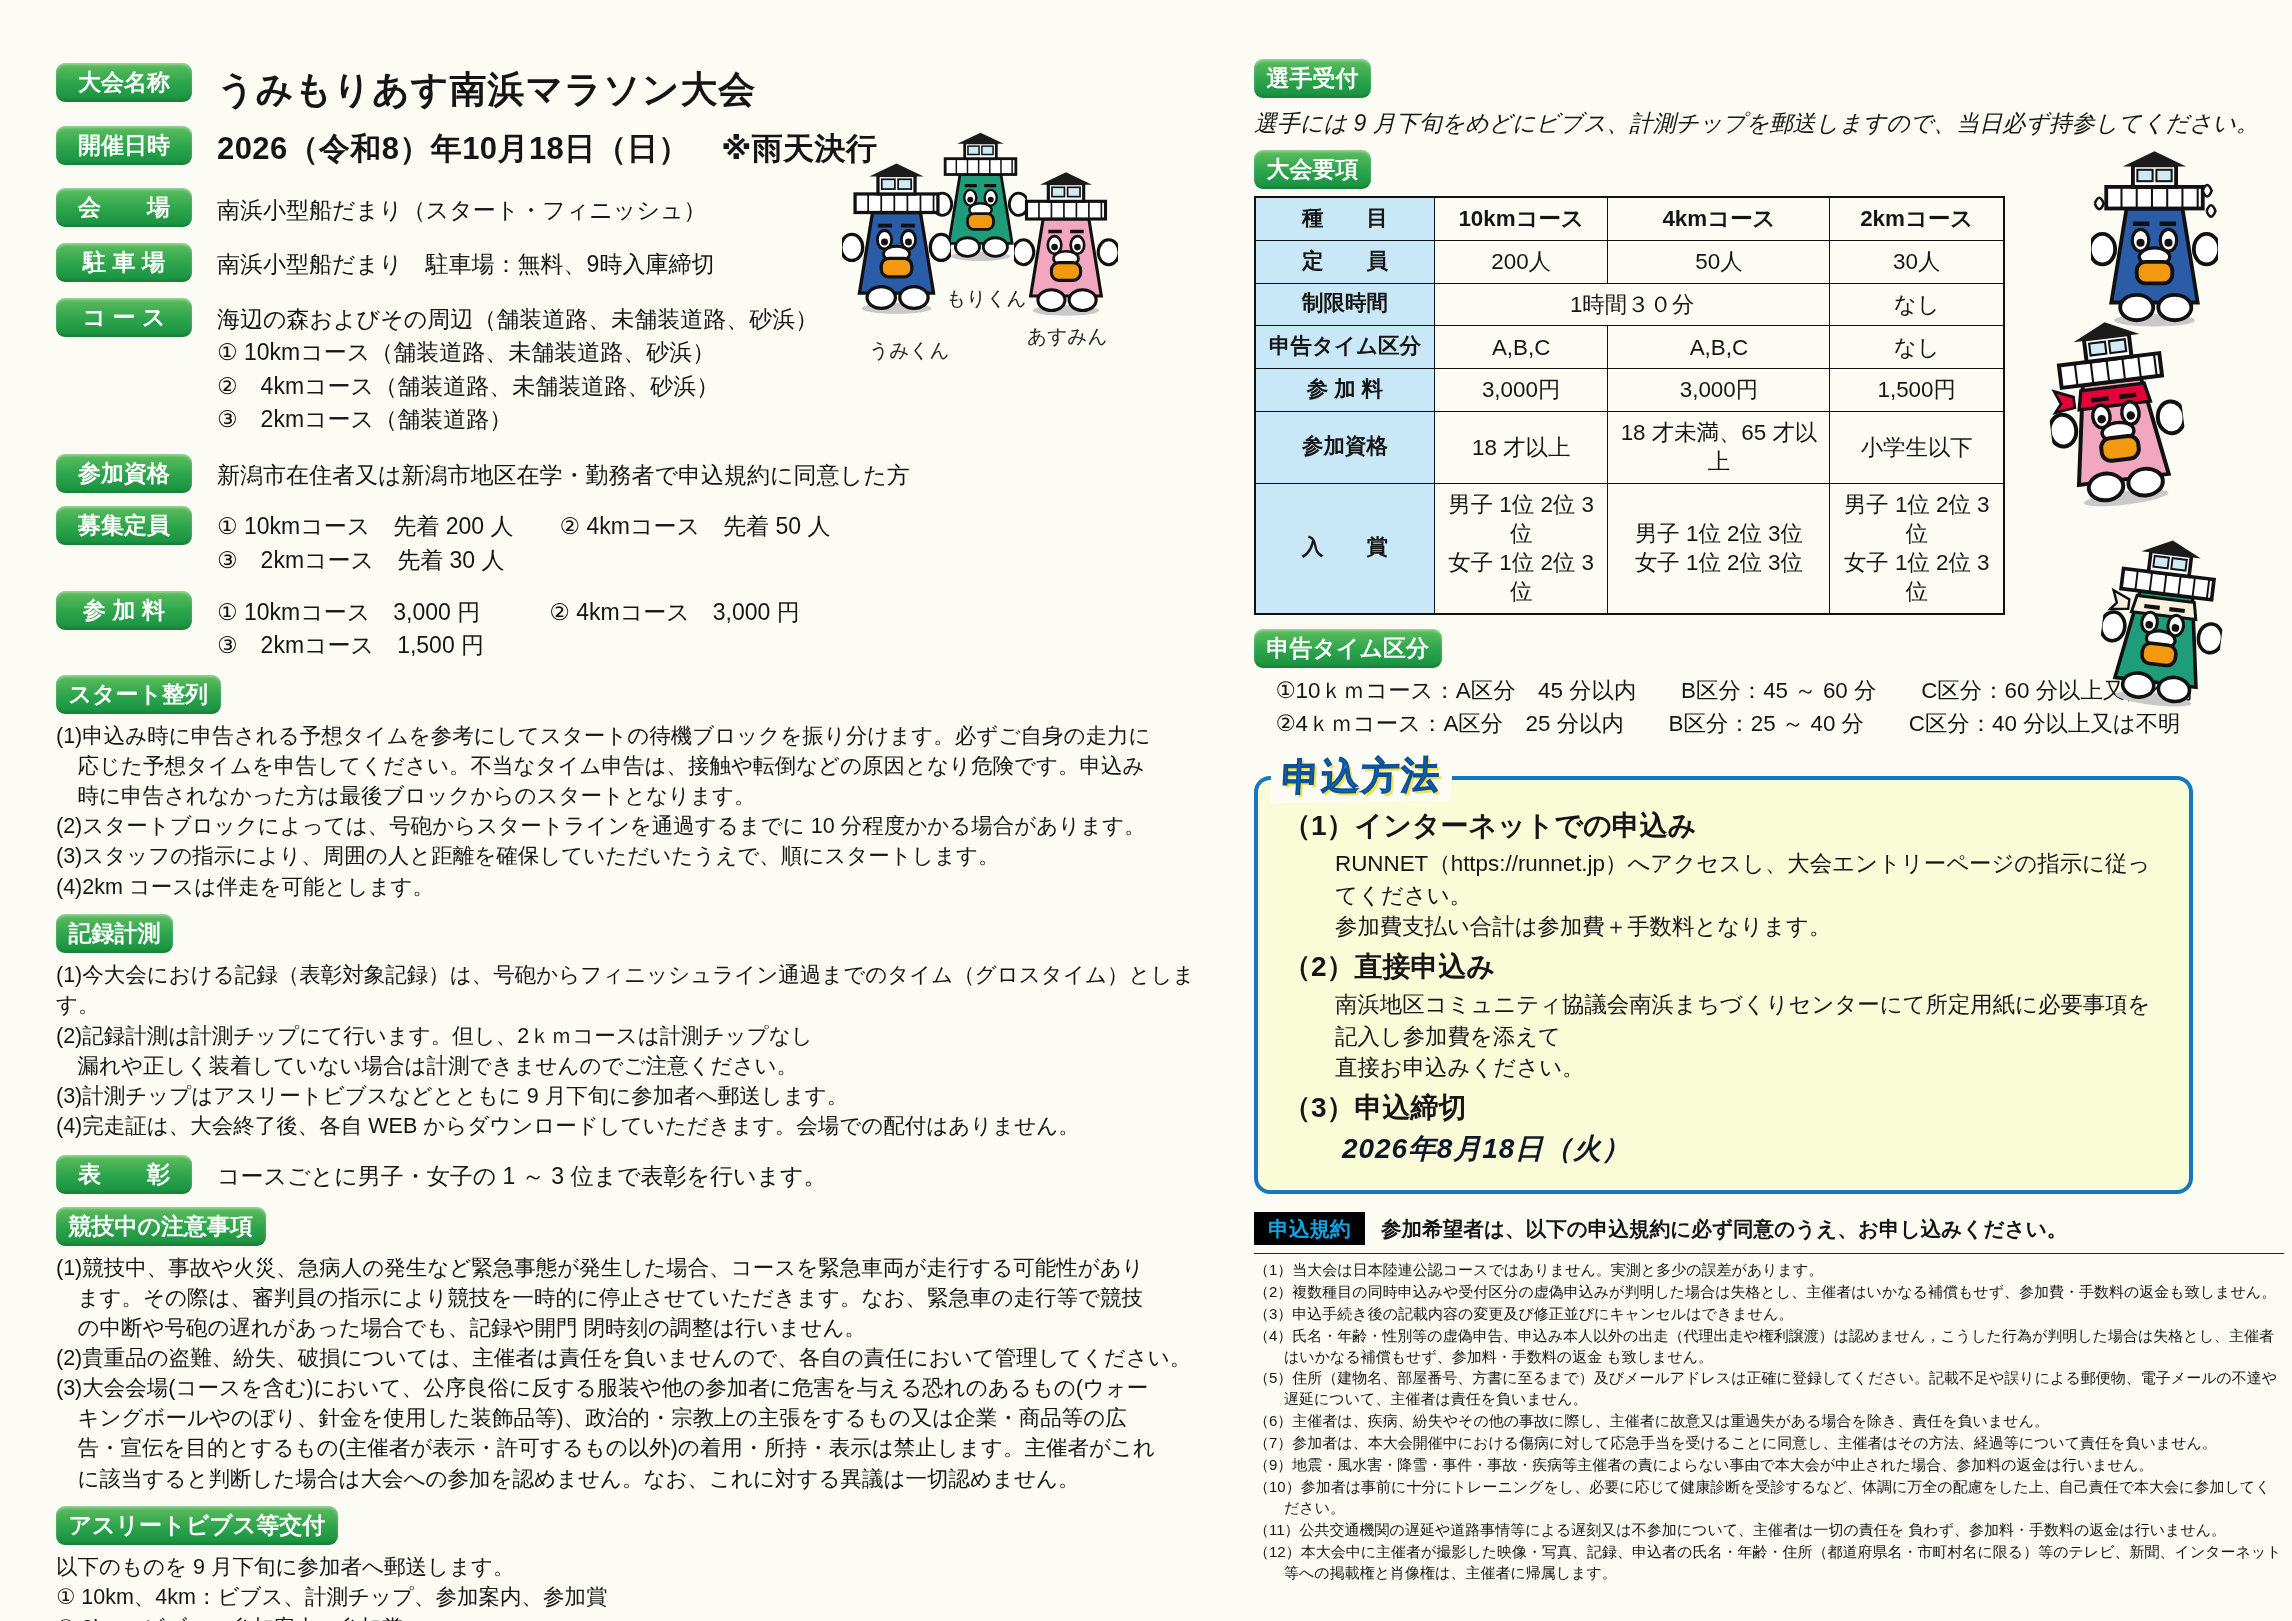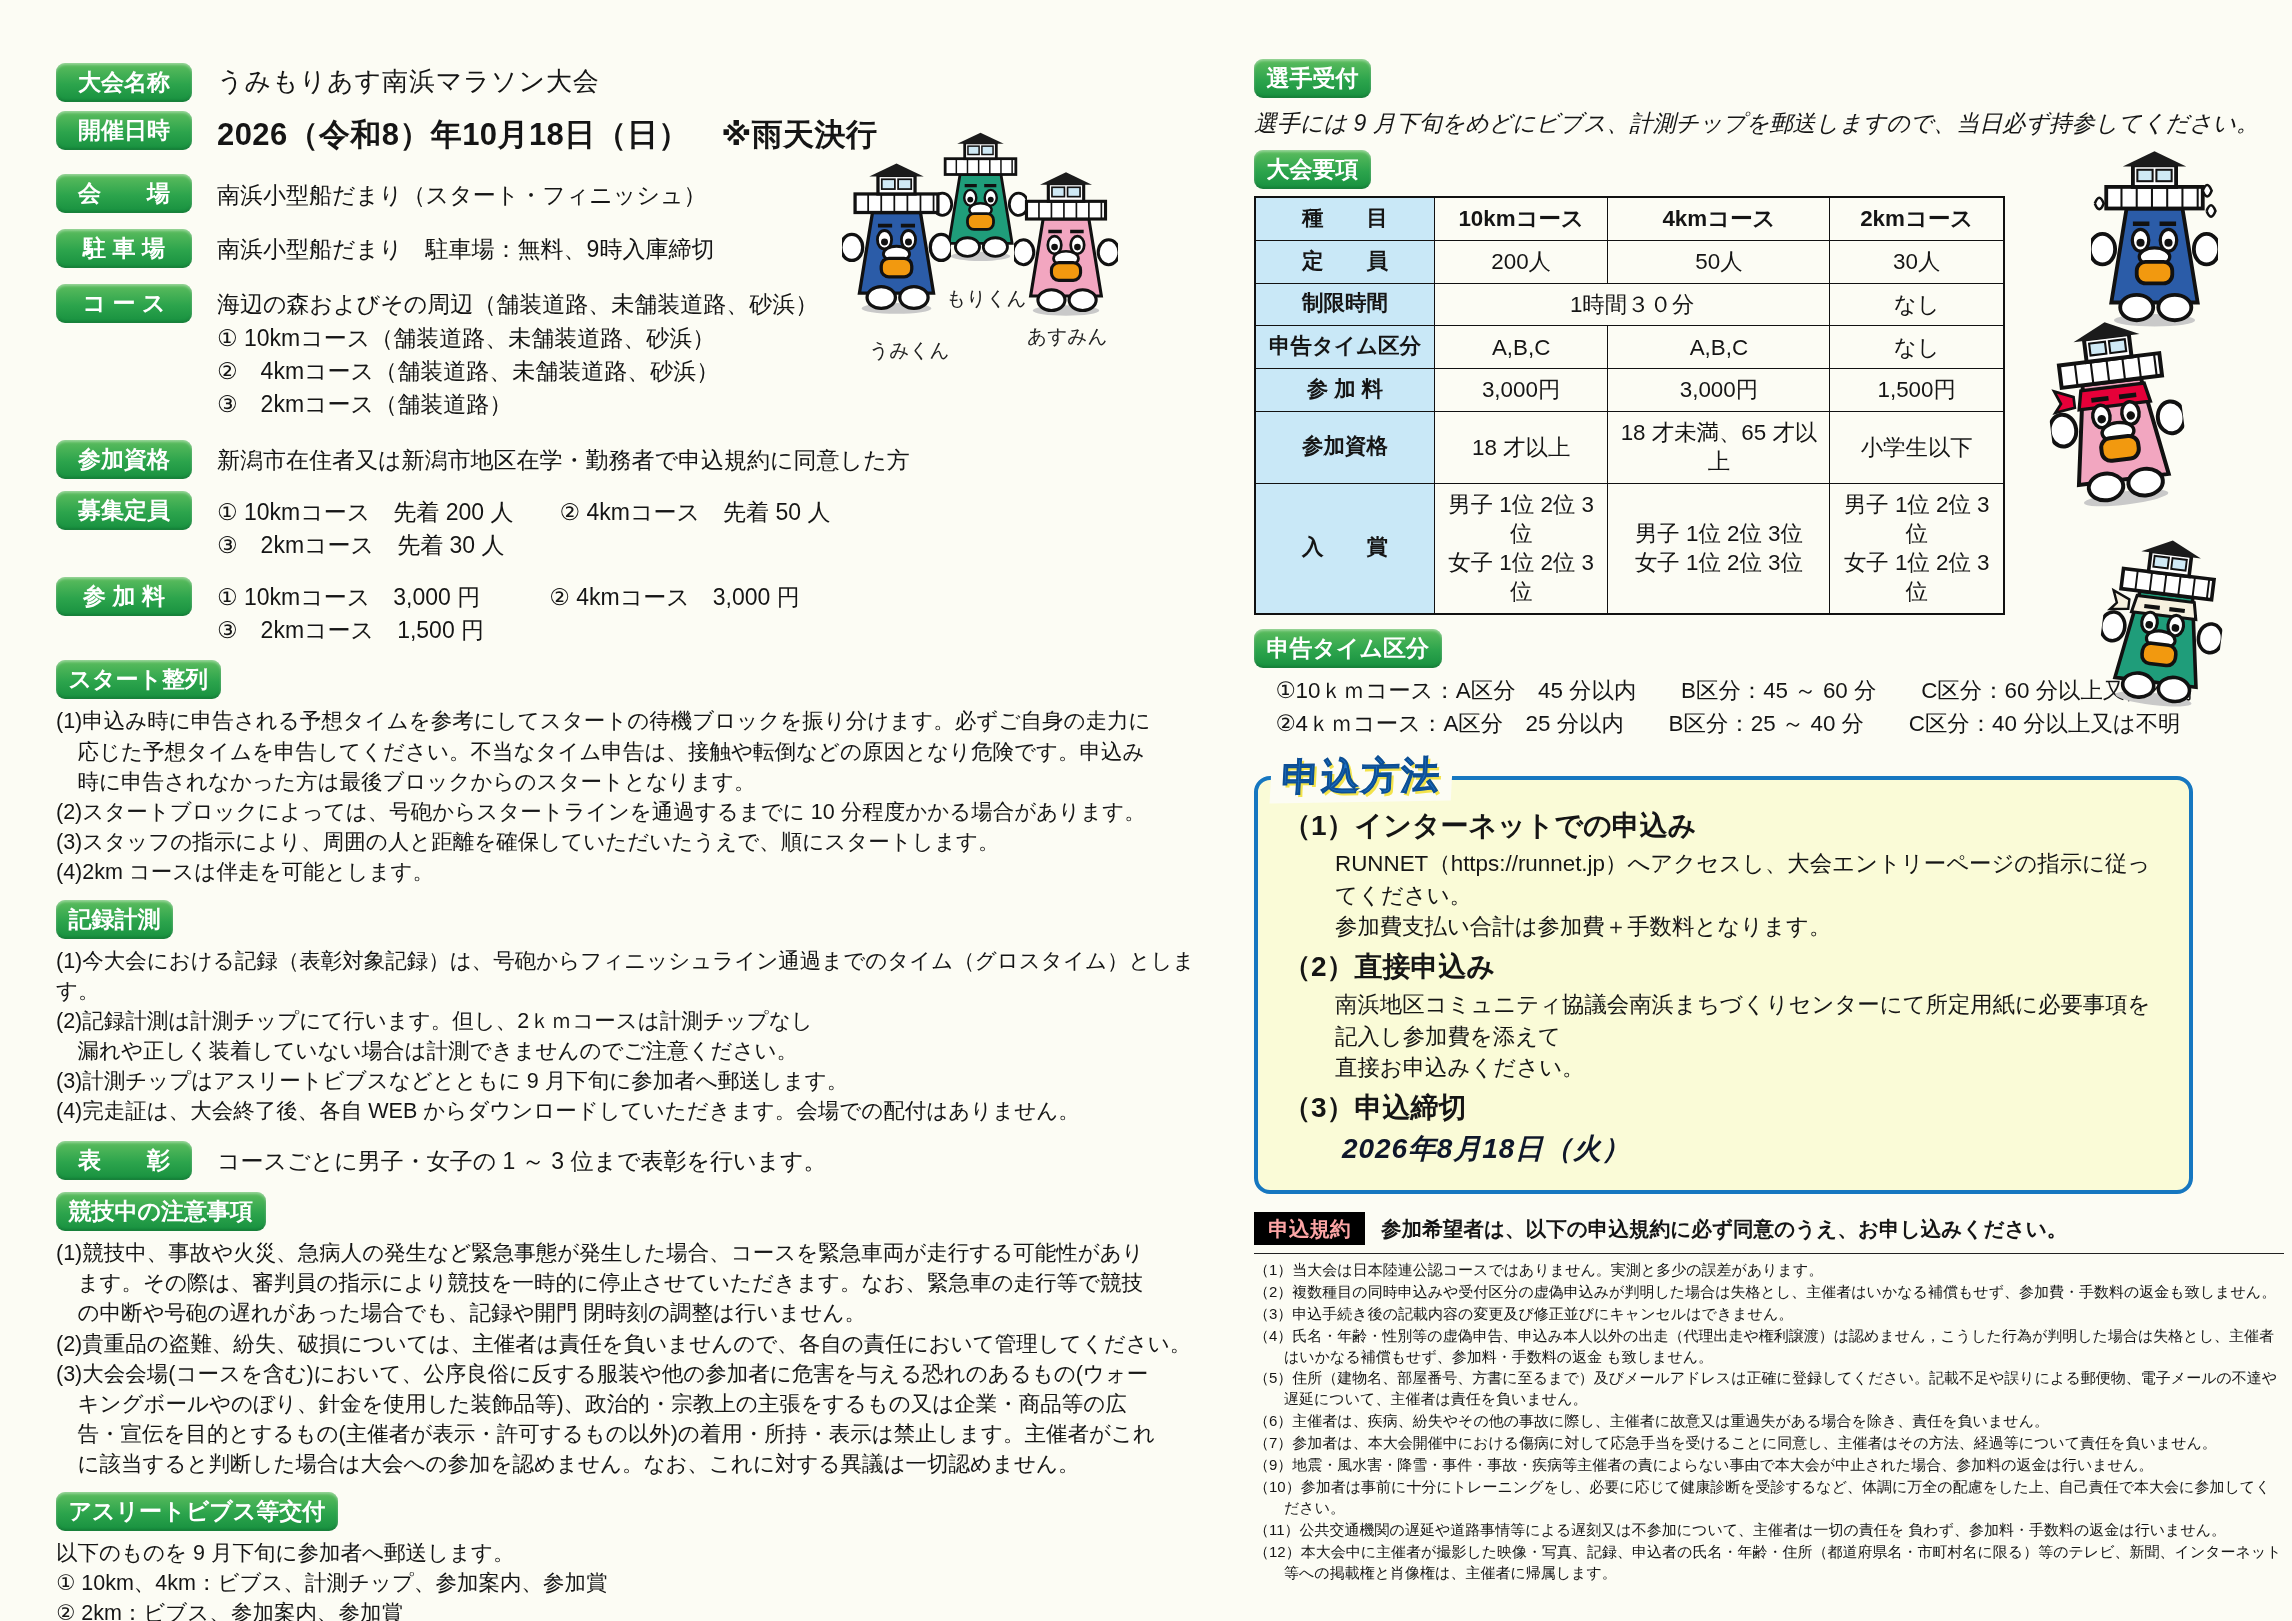--- a/index.html
+++ b/index.html
@@ -15,21 +15,21 @@
     box-shadow:inset 0 1.8px 2.7px rgba(255,255,255,.4), inset 0 -1.8px 2.7px rgba(0,0,0,.15);
     white-space:nowrap;
   }
 
   
   .col-left{position:absolute;left:56px;top:63px;width:1146px;}
   .info-row{display:flex;gap:25px;align-items:flex-start;}
   .info-row .badge{flex:0 0 136px;}
   .row-text{font-size:23px;padding-top:4.5px;line-height:1.45;}
   .row-text.multi{white-space:pre-line;}
-  .big{font-size:26px;font-weight:400;letter-spacing:0.9px;padding-top:0;}
+  .big{font-size:37px;font-weight:700;letter-spacing:0.9px;padding-top:0;}
   .big2{font-size:31px;font-weight:800;letter-spacing:0.4px;padding-top:1.8px;}
 
   .sec{margin-top:12.5px;}
   .sec .badge{margin-bottom:7.2px;}
   .sec-body{font-size:21.5px;line-height:1.4;white-space:pre-line;}
 
   
   .col-right{position:absolute;left:1254px;top:59px;width:1030px;}
   .r-text{font-size:23px;margin:9px 0 10.7px 0;line-height:1.4;font-style:italic;}
 
@@ -56,21 +56,21 @@
     text-shadow:2.7px 2.7px 0 #f3e34b;-webkit-text-stroke:0.9px #0d4f94;
     transform:skewX(-4deg) rotate(-1deg);
   }
   .apply-head{font-size:28px;font-weight:800;margin:3.6px 0 3.6px 0;}
   .apply-body{font-size:22.4px;line-height:1.4;margin:0 0 5.4px 52px;white-space:pre-line;}
   .apply-deadline{font-size:28px;font-weight:900;color:#0f172a;margin:1.8px 0 3.6px 59px;letter-spacing:0.9px;font-style:italic;}
 
   
   .terms{margin-top:18px;}
   .terms-head{display:flex;gap:16px;align-items:center;}
-  .terms-label{background:#000;color:#fca5a5;font-weight:700;font-size:20.6px;padding:2.7px 14.3px;}
+  .terms-label{background:#000;color:#0ea5e9;font-weight:700;font-size:20.6px;padding:2.7px 14.3px;}
   .terms-intro{font-size:20.6px;font-weight:700;}
   .terms hr{border:none;border-top:1.8px solid #222;margin:7.2px 0 5.4px 0;}
   .terms ol{list-style:none;margin:0;padding:0;}
   .terms li{
     font-size:15px;line-height:1.4;white-space:pre-line;
     padding-left:30px;text-indent:-30px;margin:0.9px 0;
   }
 
   
   .mascot{position:absolute;display:block;}

